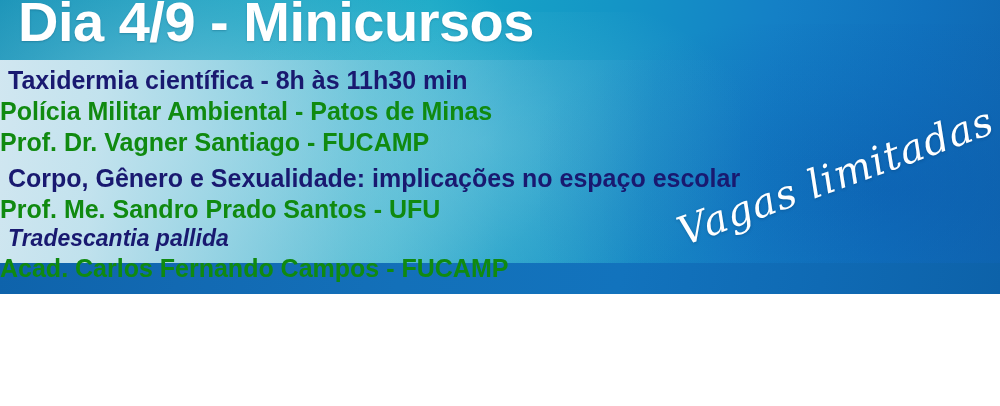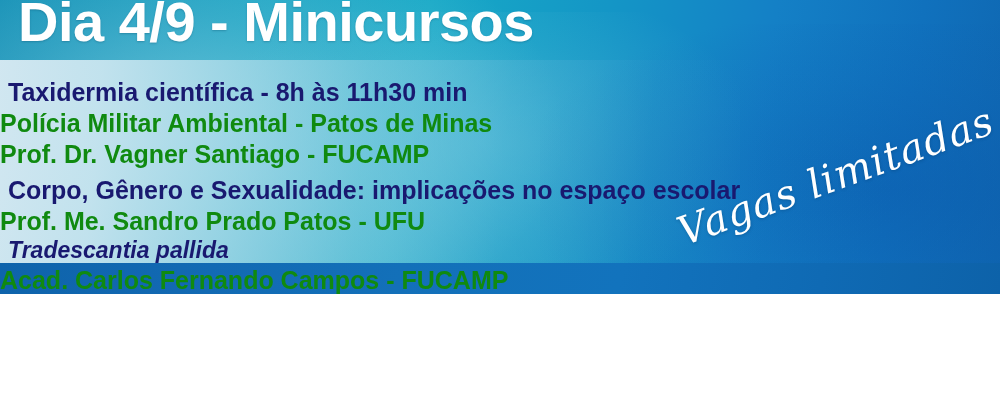--- a/index.html
+++ b/index.html
@@ -138,21 +138,21 @@
     white-space: nowrap;
     line-height: 1.0;
   }
   .course {
     color: #191970;
     font-size: 25px;
     font-weight: bold;
     padding-left: 8px;
     margin-top: 11px;
   }
-  .course.first { margin-top: 18px; }
+  .course.first { margin-top: 6px; }
   .species {
     color: #191970;
     font-size: 23px;
     font-weight: bold;
     font-style: italic;
     padding-left: 8px;
     margin-top: 5px;
   }
   .speaker {
     color: #108a10;
@@ -196,21 +196,21 @@
   </div>
 
   <div class="lines">
 
     <div class="line course first">Taxidermia científica - 8h às 11h30 min</div>
     <div class="line speaker">Polícia Militar Ambiental - Patos de Minas</div>
 
     <div class="line speaker">Prof. Dr. Vagner Santiago - FUCAMP</div>
 
     <div class="line course">Corpo, Gênero e Sexualidade: implicações no espaço escolar</div>
-    <div class="line speaker">Prof. Me. Sandro Prado Patos - UFU</div>
+    <div class="line speaker">Prof. Me. Sandro Prado Santos - UFU</div>
 
     <div class="line species">Tradescantia pallida</div>
     <div class="line speaker">Acad. Carlos Fernando Campos - FUCAMP</div>
 
   </div>
 
   <div class="callout">Vagas limitadas</div>
 
 </div>
 

